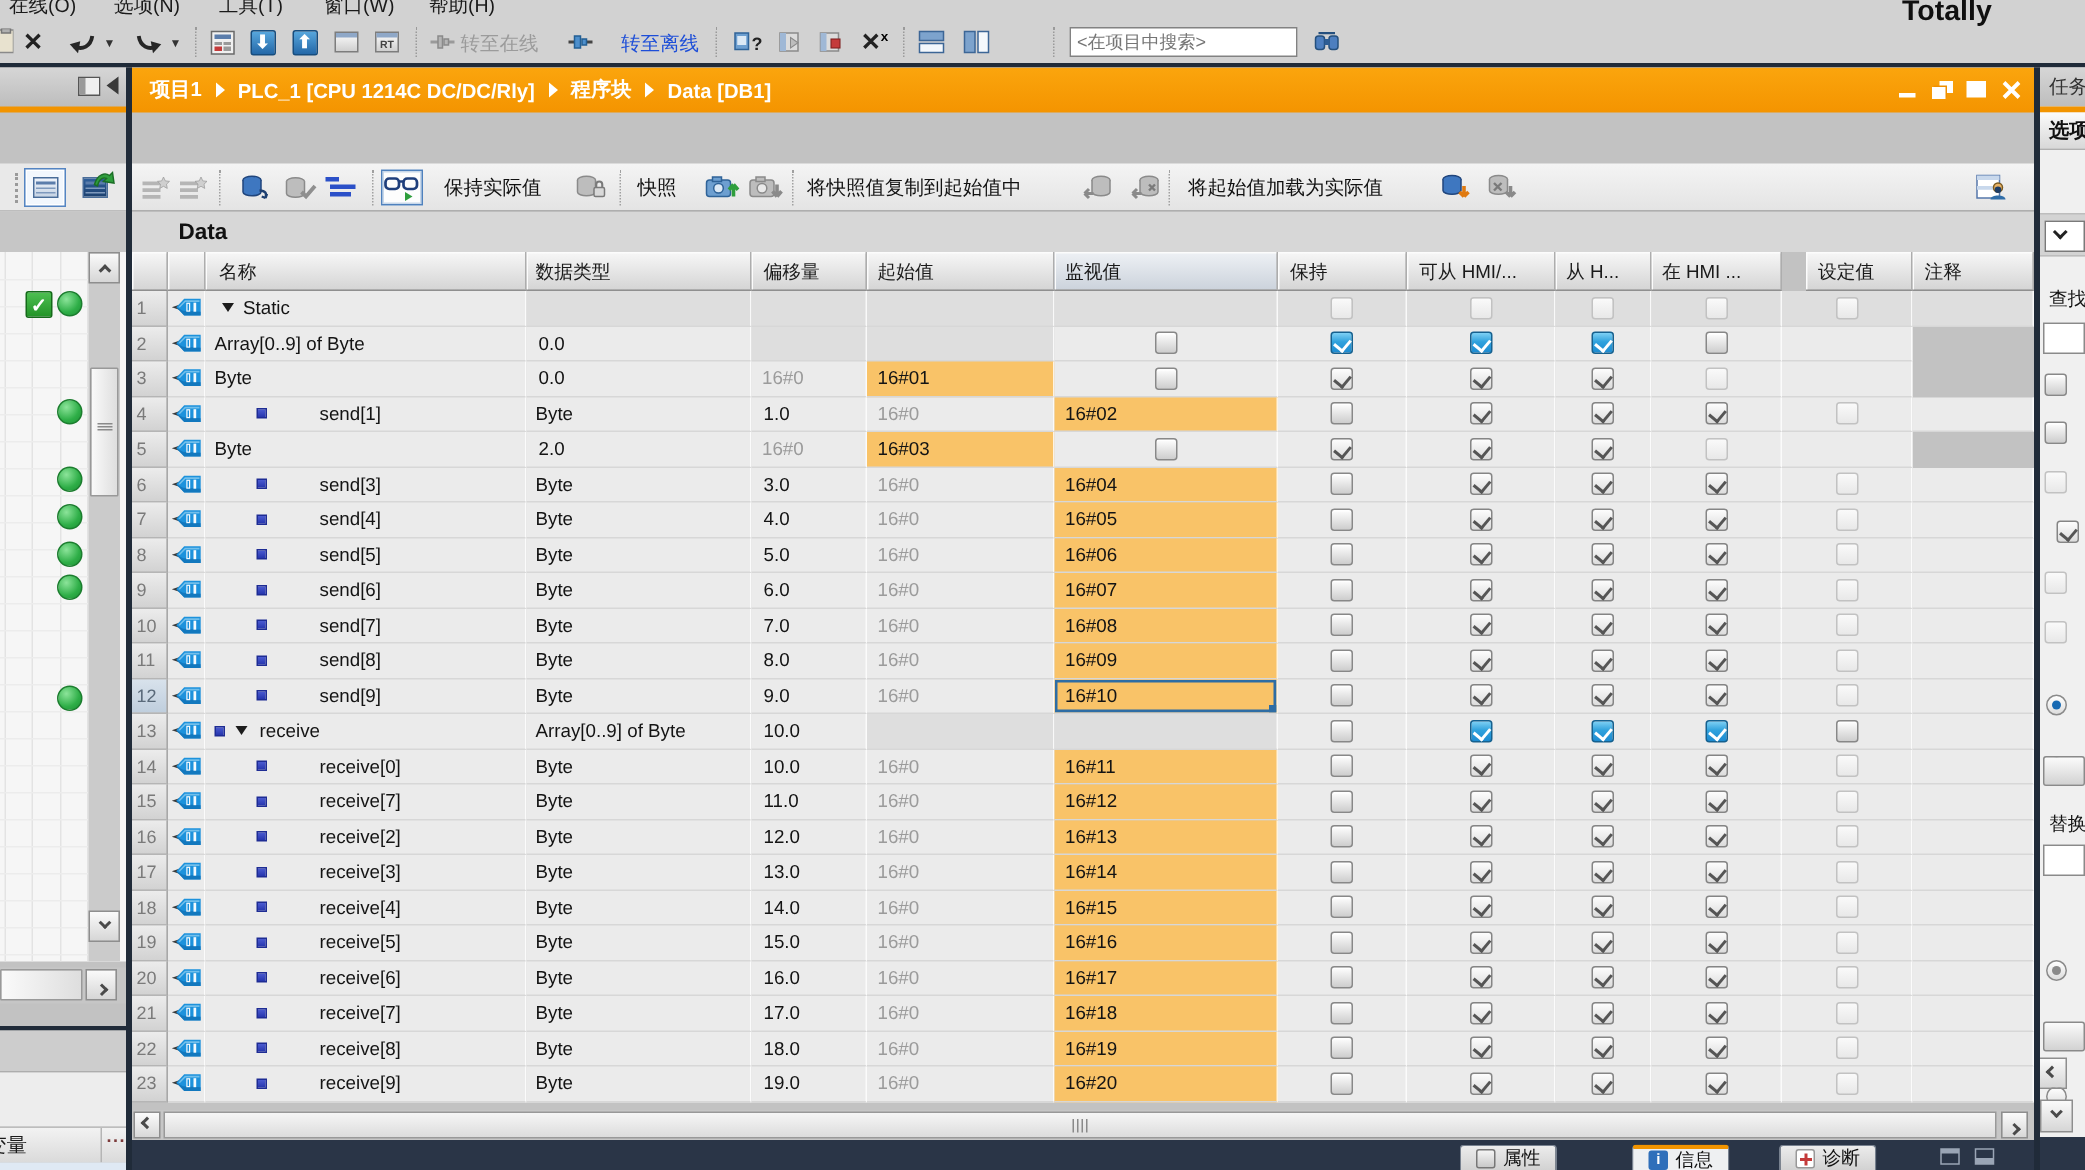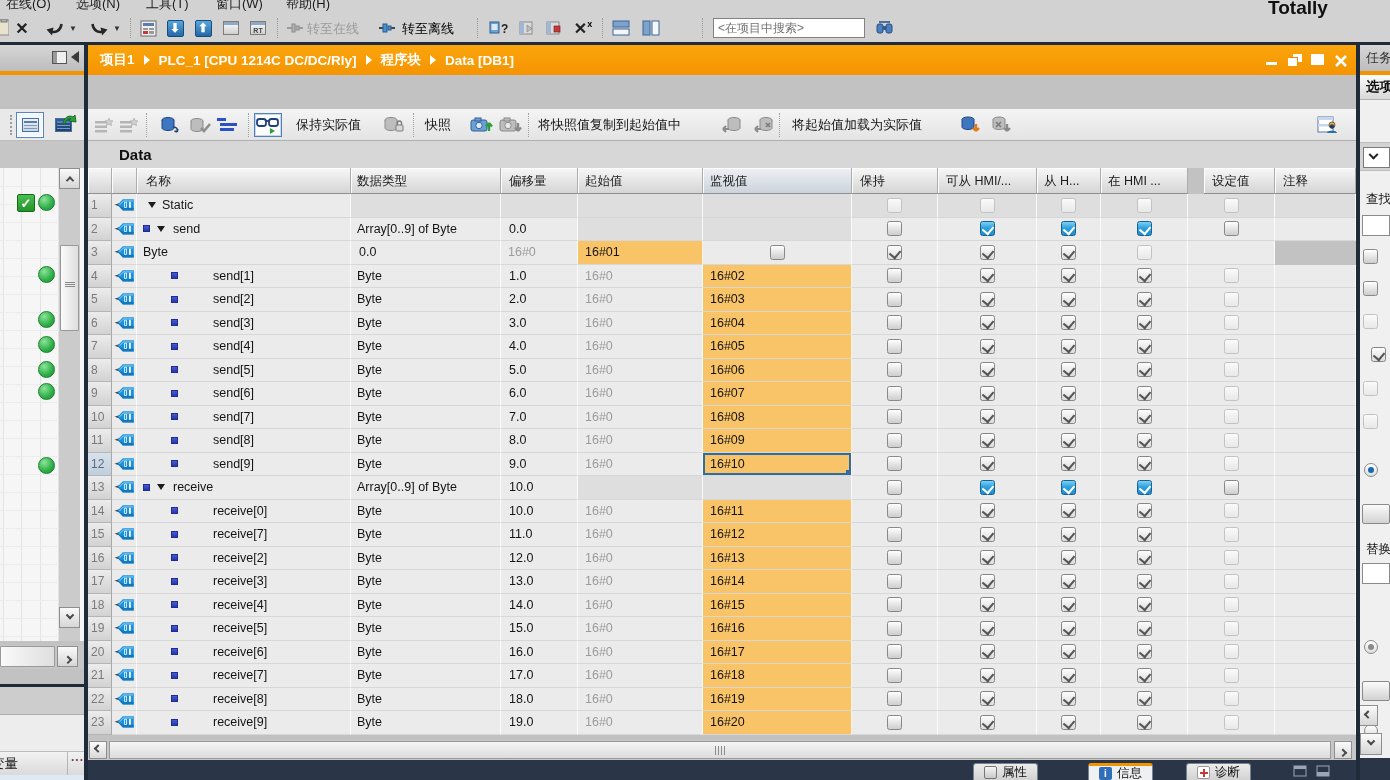--- a/index.html
+++ b/index.html
@@ -208,21 +208,21 @@
         </svg>
     </div>
     <div class="qlabel disabled-t" style="left:307px">转至在线</div>
     <div class="qi" style="left:377px;width:20px">
       <svg width="18" height="14" viewBox="0 0 18 14">
           <path d="M1 7 h4 M13 7 h4" stroke="#444" stroke-width="2"></path>
           <rect x="5" y="3" width="4" height="8" fill="#4d8fcc" stroke="#235f94"></rect>
           <rect x="10" y="5" width="3" height="4" fill="#4d8fcc" stroke="#235f94"></rect>
         </svg>
     </div>
-    <div class="qlabel" style="left:402px;color:#000000">转至离线</div>
+    <div class="qlabel" style="left:414px;color:#1d4ed8">转至离线</div>
     <div class="qsep" style="left:477px"></div>
     <div class="qi" style="left:488px;width:22px">
       <svg width="20" height="16" viewBox="0 0 20 16">
           <rect x="1" y="2" width="9" height="11" fill="#6d9fd0" stroke="#2f6398"></rect>
           <rect x="2.5" y="4" width="6" height="6" fill="#dce9f5"></rect>
           <text x="12" y="13" font-size="12" font-weight="bold" fill="#222">?</text>
         </svg>
     </div>
     <div class="qi" style="left:517px;width:20px">
       <svg width="17" height="15" viewBox="0 0 17 15">
@@ -581,30 +581,20 @@
             <svg class="tagicon" width="21" height="14" viewBox="0 0 21 14">
               <path d="M0.5 6.8 L6 5 L6 8.6 Z" fill="#3a3a3a"></path>
               <path d="M3.5 6.8 L8.8 1.2 H19.8 V12.4 H8.8 Z" fill="#1d92dc"></path>
               <path d="M3.5 6.8 L8.8 12.4 H19.8 V9.8 L8 9.2 Z" fill="#0f6fb4" opacity=".75"></path>
               <path d="M4.8 6.8 L9.3 2.2 H19 V3.4 H9.6 L6 7 Z" fill="#7cc4ec" opacity=".9"></path>
               <rect x="10.2" y="3.8" width="2.6" height="6" fill="#f4fafe"></rect>
               <rect x="11" y="4.6" width="1" height="4.4" fill="#1d92dc"></rect>
               <rect x="15" y="3.8" width="1.8" height="6" fill="#f4fafe"></rect>
             </svg>
           </div>
-          <div class="cell">
-            <span class="name-inner">
-              <span style="width:6px"></span>
-              <span class="marker"></span>
-              <span style="width:7px"></span>
-              <span class="tri-down"></span>
-              <span style="width:8px"></span>
-              <span>send</span>
-            </span>
-          </div>
           <div class="cell" style="padding-left:6px">Array[0..9] of Byte</div>
           <div class="cell" style="padding-left:8px">0.0</div>
           <div class="cell gray-txt dim" style="padding-left:7px"></div>
           <div class="cell dim" style="padding-left:7px"></div>
           <div class="cell">
             <span class="cbx raised"></span>
           </div>
           <div class="cell">
             <span class="cbx bluechk"></span>
           </div>
@@ -700,28 +690,20 @@
           <div class="cell" style="justify-content:center">
             <svg class="tagicon" width="21" height="14" viewBox="0 0 21 14">
               <path d="M0.5 6.8 L6 5 L6 8.6 Z" fill="#3a3a3a"></path>
               <path d="M3.5 6.8 L8.8 1.2 H19.8 V12.4 H8.8 Z" fill="#1d92dc"></path>
               <path d="M3.5 6.8 L8.8 12.4 H19.8 V9.8 L8 9.2 Z" fill="#0f6fb4" opacity=".75"></path>
               <path d="M4.8 6.8 L9.3 2.2 H19 V3.4 H9.6 L6 7 Z" fill="#7cc4ec" opacity=".9"></path>
               <rect x="10.2" y="3.8" width="2.6" height="6" fill="#f4fafe"></rect>
               <rect x="11" y="4.6" width="1" height="4.4" fill="#1d92dc"></rect>
               <rect x="15" y="3.8" width="1.8" height="6" fill="#f4fafe"></rect>
             </svg>
-          </div>
-          <div class="cell">
-            <span class="name-inner">
-              <span style="width:34px"></span>
-              <span class="marker"></span>
-              <span style="width:35px"></span>
-              <span>send[2]</span>
-            </span>
           </div>
           <div class="cell" style="padding-left:6px">Byte</div>
           <div class="cell" style="padding-left:8px">2.0</div>
           <div class="cell gray-txt" style="padding-left:7px">16#0</div>
           <div class="cell mon-val" style="padding-left:7px">16#03</div>
           <div class="cell">
             <span class="cbx raised"></span>
           </div>
           <div class="cell">
             <span class="cbx graychk"></span>

